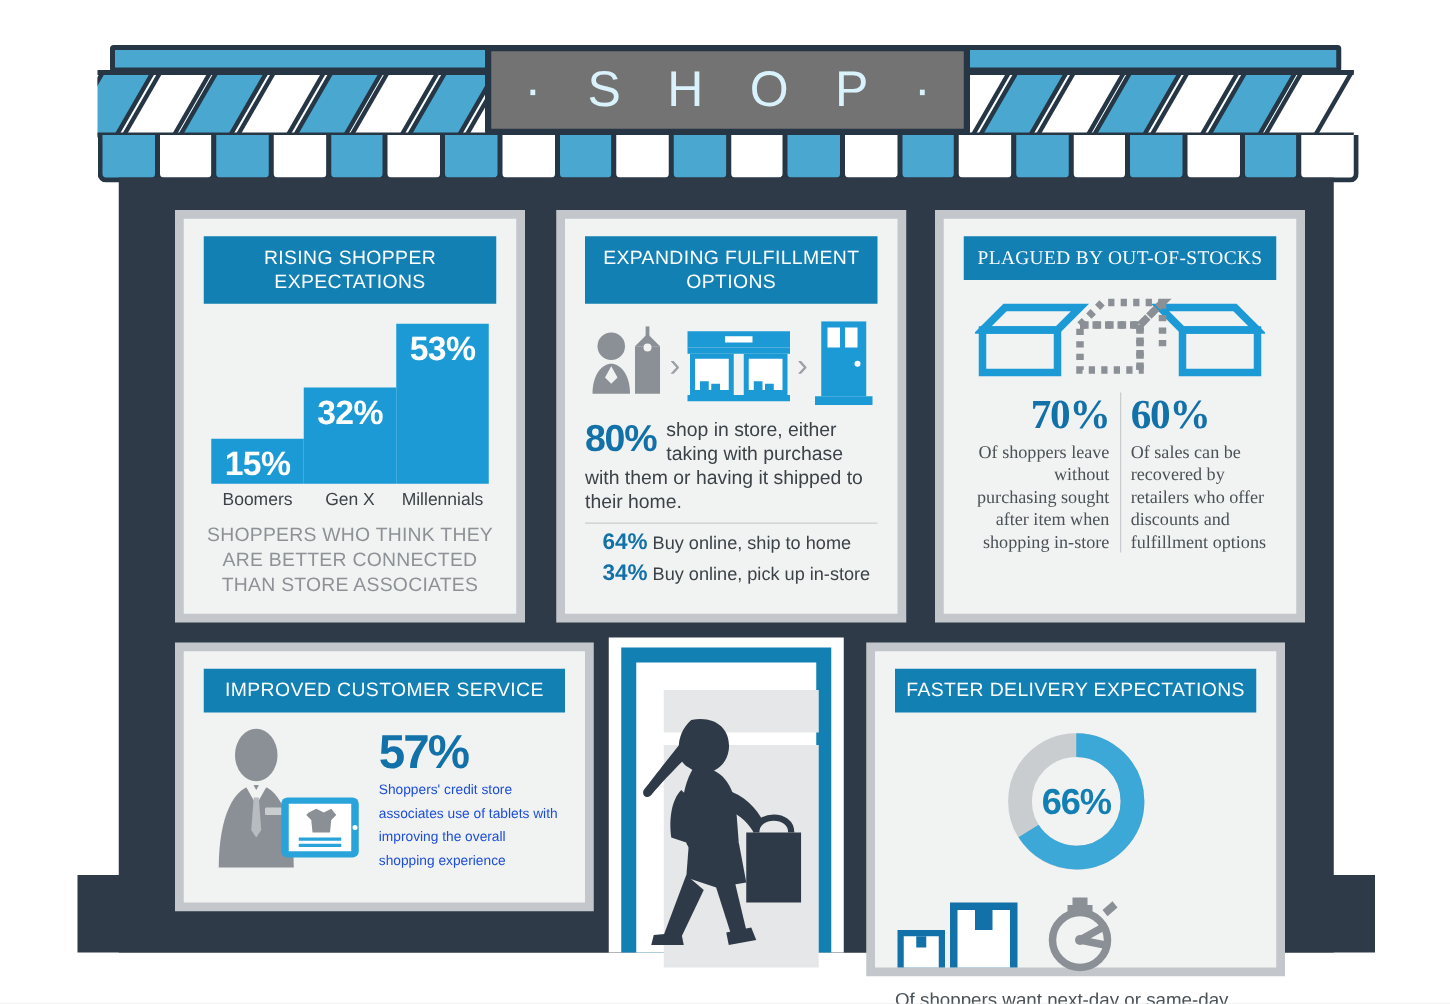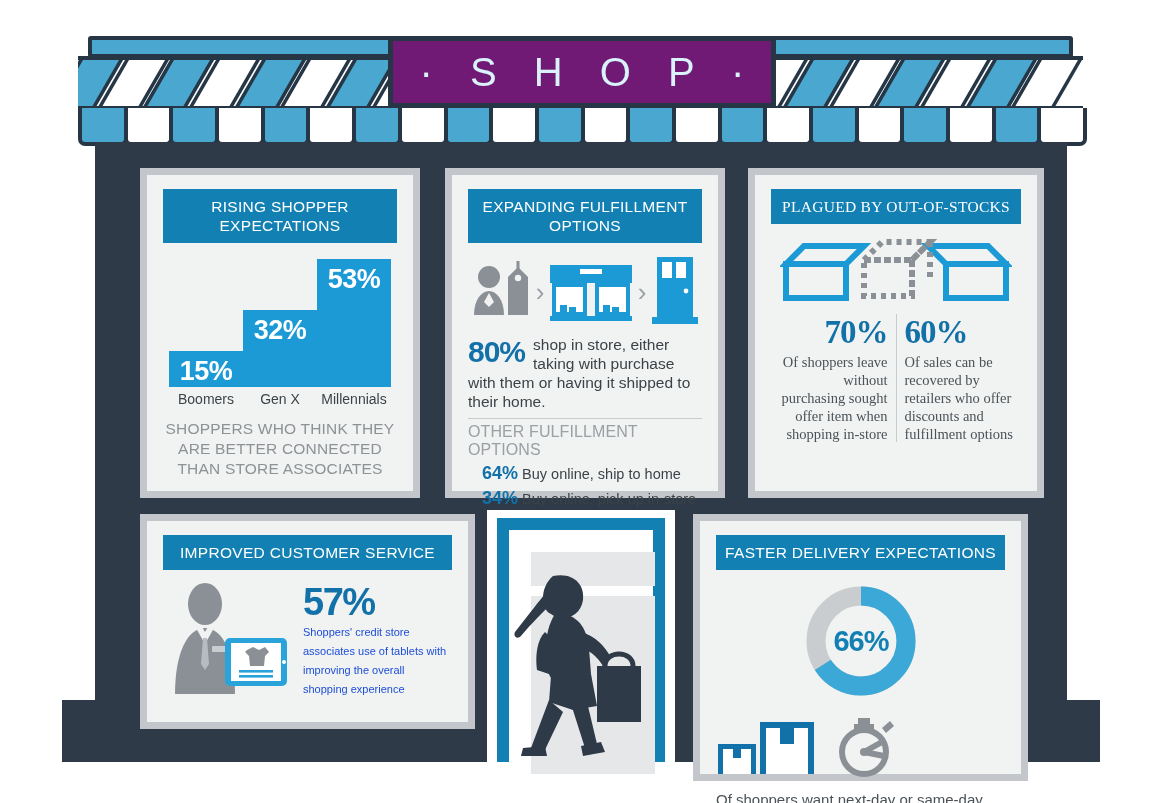--- a/index.html
+++ b/index.html
@@ -34,21 +34,21 @@
   .awning-scallop { position: absolute; left: 0; top: 72px; width: 1005px; height: 38px; display: flex; }
   .awning-scallop .tooth {
     flex: 1 1 0; height: 38px;
     border: 4px solid #263645; border-top: none;
     border-radius: 0 0 7px 7px; margin-right: -4px;
   }
 
   
   .shop-sign {
     position: absolute; left: 388px; top: 36px; width: 388px; height: 72px;
-    background: #701a75; border: 5px solid #263645; border-radius: 3px;
+    background: #737373; border: 5px solid #263645; border-radius: 3px;
     display: flex; align-items: center; justify-content: center; z-index: 12;
   }
   .shop-sign .txt {
     color: #D9F2FB; font-size: 40px; letter-spacing: 13px;
     font-weight: 300; font-family: "Liberation Sans", sans-serif; padding-left: 13px;
   }
 
   
   .store-body {
     position: absolute; left: 95px; top: 142px; width: 972px; height: 620px;
@@ -257,21 +257,20 @@
         </svg>
       </div>
 
       <div class="fl-text">
         <span class="big-pct">80%</span>
         <span class="stat-line">shop in store, either taking with purchase</span>
       </div>
       <div class="stat-line">with them or having it shipped to their home.</div>
 
       <div class="divider-line"></div>
-      <div class="other-head">OTHER FULFILLMENT OPTIONS</div>
 
       <div class="opt-row">
         <span class="opt-pct">64%</span>
         <span>Buy online, ship to home</span>
       </div>
       <div class="opt-row">
         <span class="opt-pct">34%</span>
         <span>Buy online, pick up in-store</span>
       </div>
     </div>
@@ -294,21 +293,21 @@
           <rect x="84" y="22" width="48" height="36" fill="none" stroke="#8A9095" stroke-width="6" stroke-dasharray="5 5"></rect>
           <path d="M132 22 L150 4" fill="none" stroke="#8A9095" stroke-width="6" stroke-dasharray="5 5"></path>
           <path d="M132 22 L132 58" fill="none" stroke="#8A9095" stroke-width="6" stroke-dasharray="5 5"></path>
           <path d="M150 4 L150 40" fill="none" stroke="#8A9095" stroke-width="6" stroke-dasharray="5 5"></path>
         </svg>
       </div>
 
       <div class="oos-cols">
         <div class="oos-col left">
           <div class="oos-pct">70%</div>
-          <div class="oos-txt">Of shoppers leave without purchasing sought offer item when shopping in-store</div>
+          <div class="oos-txt">Of shoppers leave without purchasing sought after item when shopping in-store</div>
         </div>
         <div class="oos-col right">
           <div class="oos-pct">60%</div>
           <div class="oos-txt">Of sales can be recovered by retailers who offer discounts and fulfillment options</div>
         </div>
       </div>
     </div>
   </div>
 
   <div class="panel" id="panel-service">

